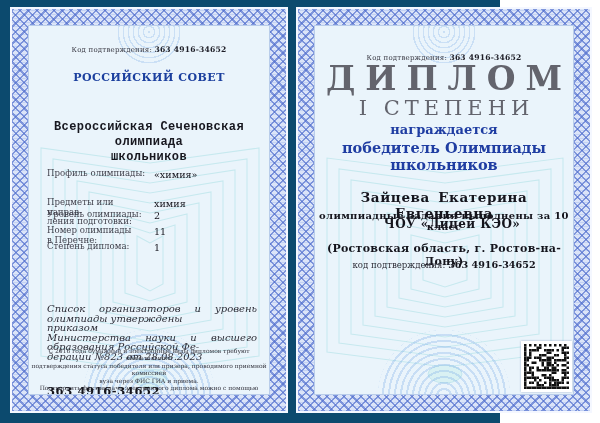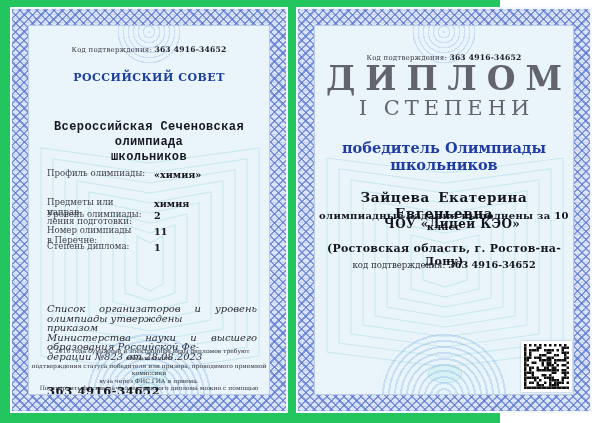--- a/index.html
+++ b/index.html
@@ -1,17 +1,17 @@
 <!DOCTYPE html>
 <html><head>
 <meta charset="utf-8">
 <style>
   html,body{margin:0;padding:0;}
   body{width:600px;height:423px;overflow:hidden;font-family:"DejaVu Serif",serif;}
-  #canvas{position:relative;width:500px;height:423px;background:#22c55e;}
+  #canvas{position:relative;width:500px;height:423px;background:#0c4a6e;}
   .page{position:absolute;top:7px;height:406px;border:2px solid #f4f7ff;box-sizing:border-box;
         background-color:#dbe4f8;
         background-image:
           repeating-linear-gradient(45deg, rgba(80,110,205,.65) 0 1.5px, transparent 1.5px 6px),
           repeating-linear-gradient(135deg, rgba(80,110,205,.65) 0 1.5px, transparent 1.5px 6px),
           repeating-linear-gradient(0deg, rgba(150,175,235,.35) 0 1px, transparent 1px 4px);}
   #left-page{left:10px;width:278px;}
   #right-page{left:296px;width:296px;}
   .inner{position:absolute;inset:16px;background:#eaf4fb;border:1px solid #b9cdea;overflow:hidden;}
   .abs{position:absolute;left:0;right:0;}
@@ -21,21 +21,21 @@
            background:repeating-radial-gradient(circle, rgba(120,170,230,.30) 0, rgba(120,170,230,.30) 2px, transparent 2px, transparent 6px);}
   .ornament-top{position:absolute;top:-26px;left:50%;transform:translateX(-50%);width:64px;height:64px;border-radius:50%;
            background:repeating-radial-gradient(circle, rgba(120,170,230,.28) 0, rgba(120,170,230,.28) 1.5px, transparent 1.5px, transparent 5px);}
   
   .code-top{font-size:7px;color:#3a3a44;letter-spacing:.2px;}
   .code-top b{font-size:7.6px;color:#1d1d26;}
   .org-title{font-size:11px;font-weight:bold;color:#1b3f9e;letter-spacing:.5px;line-height:20px;}
   .oly-name{font-size:12px;font-weight:bold;color:#17171f;letter-spacing:.4px;line-height:15px;}
   .frow{position:absolute;left:18px;right:10px;}
   .flabel{font-size:8.6px;color:#3f3f4a;line-height:9.6px;width:102px;}
-  .fvalue{position:absolute;left:107px;top:0;font-size:9.6px;font-weight:bold;color:#14141c;}
+  .fvalue{position:absolute;left:107px;top:0;font-size:9.6px;font-weight:normal;color:#14141c;}
   .decree{font-style:italic;font-size:10px;color:#2c2c36;line-height:9.6px;text-align:justify;}
   .fineprint{font-size:6px;color:#33333d;line-height:7.4px;}
   .footer-code{font-size:11.5px;font-weight:bold;color:#14141c;letter-spacing:.6px;text-align:left;}
   
   .diplom{font-size:33px;font-weight:bold;color:#63646d;letter-spacing:10px;line-height:34px;text-indent:10px;}
   .stepen{font-size:21px;font-weight:normal;color:#63646d;letter-spacing:5px;line-height:22px;text-indent:5px;}
   .awarded{font-size:13px;font-weight:bold;color:#1f3da2;}
   .winner{font-size:14.5px;font-weight:bold;color:#1f3da2;}
   .r-name{font-size:13.5px;font-weight:bold;color:#14141c;letter-spacing:.6px;word-spacing:3px;}
   .r-tasks{font-size:10px;font-weight:bold;color:#14141c;letter-spacing:.3px;}
@@ -151,20 +151,21 @@
       <div class="rosette"></div>
 
       <div class="abs ctr code-top" style="top:27px;">
         <span>Код подтверждения:</span>
         <b>363 4916-34652</b>
       </div>
 
       <div class="abs ctr diplom" style="top:36px;">ДИПЛОМ</div>
       <div class="abs ctr stepen" style="top:71px;">I СТЕПЕНИ</div>
 
+      <div class="abs ctr awarded" style="top:96px;">награждается</div>
       <div class="abs ctr r-name" style="top:163px;">Зайцева Екатерина Евгеньевна</div>
 
       <div class="abs ctr winner" style="top:113px;">победитель Олимпиады школьников</div>
       <div class="abs ctr r-tasks" style="top:184px;">олимпиадные задания выполнены за 10 класс</div>
       <div class="abs ctr r-school" style="top:191px;margin-left:16px;">ЧОУ «Лицей КЭО»</div>
       <div class="abs ctr r-region" style="top:216px;">(Ростовская область, г. Ростов-на-Дону)</div>
 
       <div class="abs ctr r-code" style="top:233px;">
         <span>код подтверждения:</span>
         <b>363 4916-34652</b>

